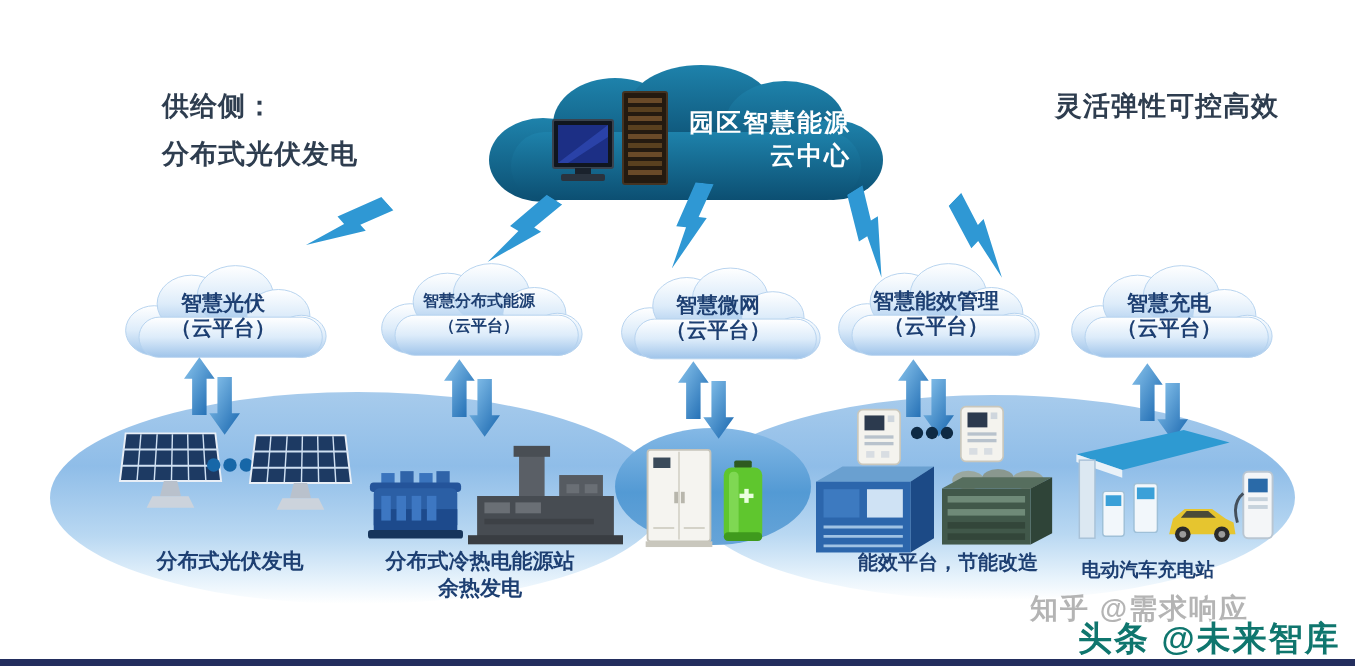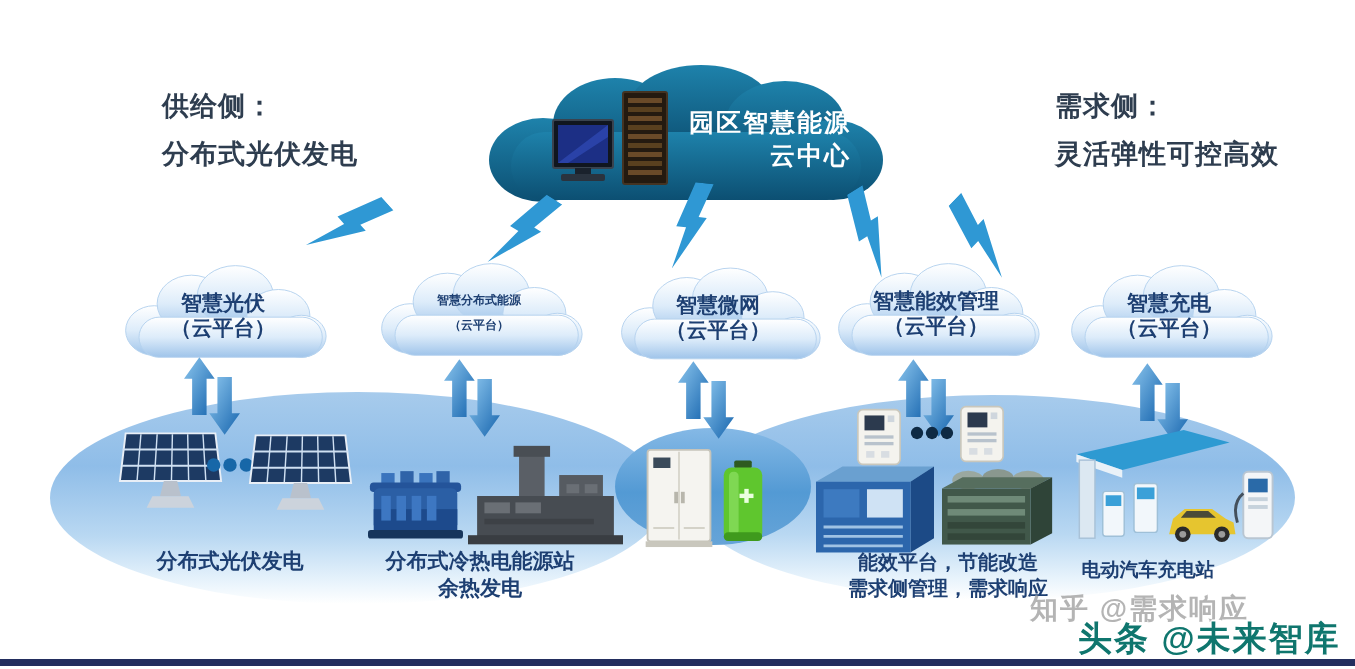--- a/index.html
+++ b/index.html
@@ -25,21 +25,21 @@
   .b4{left:845px;top:188px;transform:rotate(-32deg);}
   .b5{left:955px;top:192px;transform:rotate(-46deg);}
 
   
   .cloud-sm{position:absolute;height:105px;}
   .cloud-sm svg{position:absolute;left:0;top:0;width:100%;height:100%;}
   .cloud-txt{position:absolute;left:0;right:0;top:32px;text-align:center;font-weight:bold;
              color:#1d3f72;font-size:21px;line-height:25px;}
   .c1{left:112px;top:258px;width:222px;}
   .c2{left:368px;top:256px;width:222px;}
-  .c2 .cloud-txt{font-size:12px;}
+  .c2 .cloud-txt{font-size:16px;}
   .c3{left:614px;top:260px;width:208px;}
   .c4{left:825px;top:256px;width:222px;}
   .c5{left:1063px;top:258px;width:212px;}
 
   
   .updown{position:absolute;width:56px;height:82px;}
   .a1{left:184px;top:355px;}
   .a2{left:444px;top:357px;}
   .a3{left:678px;top:359px;}
   .a4{left:898px;top:357px;}
@@ -95,21 +95,20 @@
           <stop offset="1" stop-color="#1765ae"></stop>
       </linearGradient>
     </defs>
   </svg>
 
   <div class="headline supply">
     <div>供给侧：</div>
     <div>分布式光伏发电</div>
   </div>
   <div class="headline demand">
-    <div>需求侧：</div>
     <div>灵活弹性可控高效</div>
   </div>
 
   <div class="center-cloud">
     <svg viewBox="0 0 410 148">
       <g fill="url(#gCloudDark)">
         <ellipse cx="60" cy="98" rx="54" ry="42"></ellipse>
         <ellipse cx="132" cy="62" rx="62" ry="46"></ellipse>
         <ellipse cx="218" cy="46" rx="72" ry="43"></ellipse>
         <ellipse cx="302" cy="62" rx="60" ry="43"></ellipse>
@@ -419,21 +418,20 @@
 
   <div class="flabel l1">
     <div>分布式光伏发电</div>
   </div>
   <div class="flabel l2">
     <div>分布式冷热电能源站</div>
     <div>余热发电</div>
   </div>
   <div class="flabel l4">
     <div>能效平台，节能改造</div>
-    <div>需求侧管理，需求响应</div>
   </div>
   <div class="flabel l5">
     <div>电动汽车充电站</div>
   </div>
 
   <div class="wm-zhihu">知乎 @需求响应</div>
   <div class="wm-toutiao">头条 @未来智库</div>
 
   <div class="bottom-bar"></div>
 </div>

